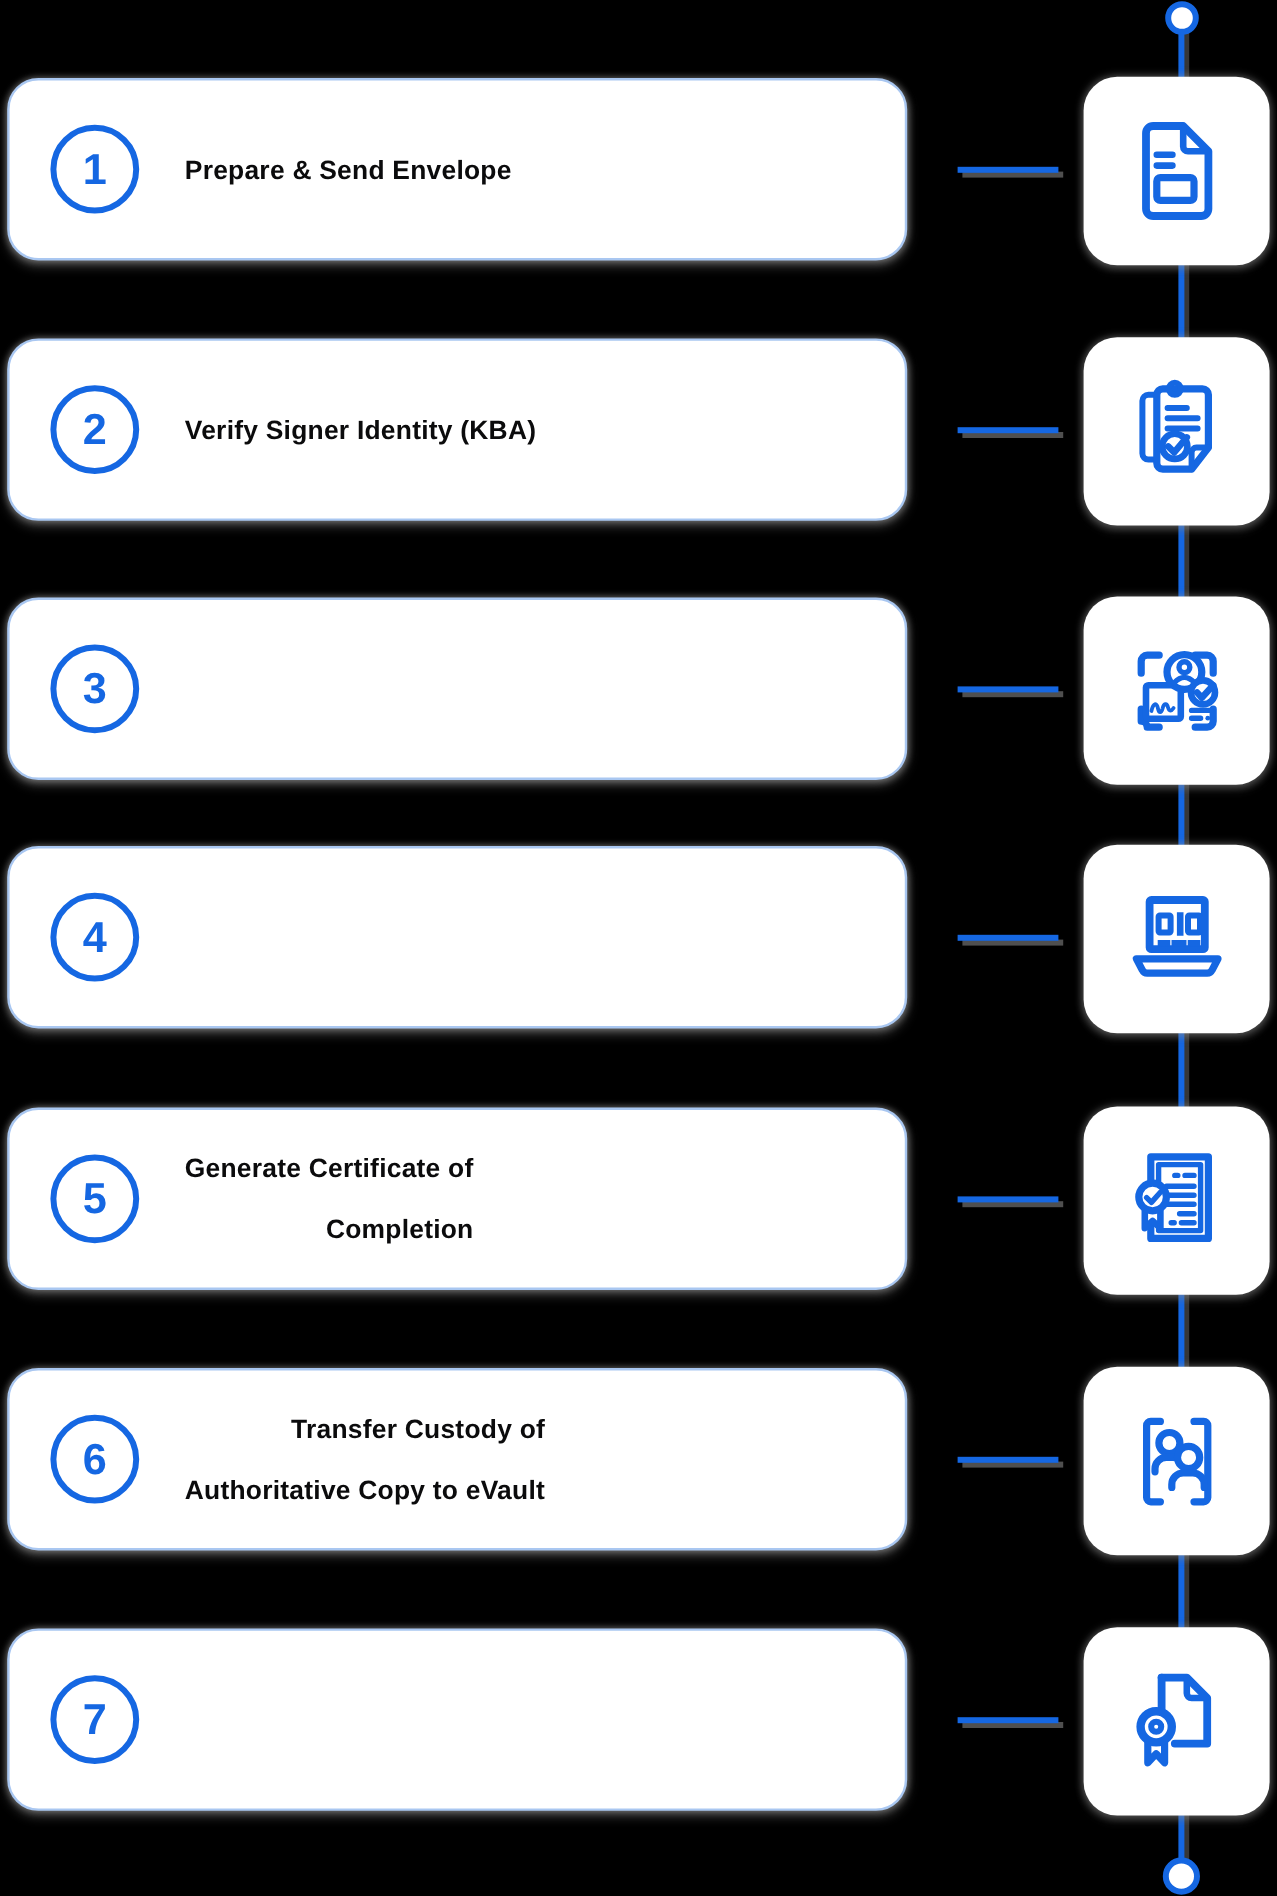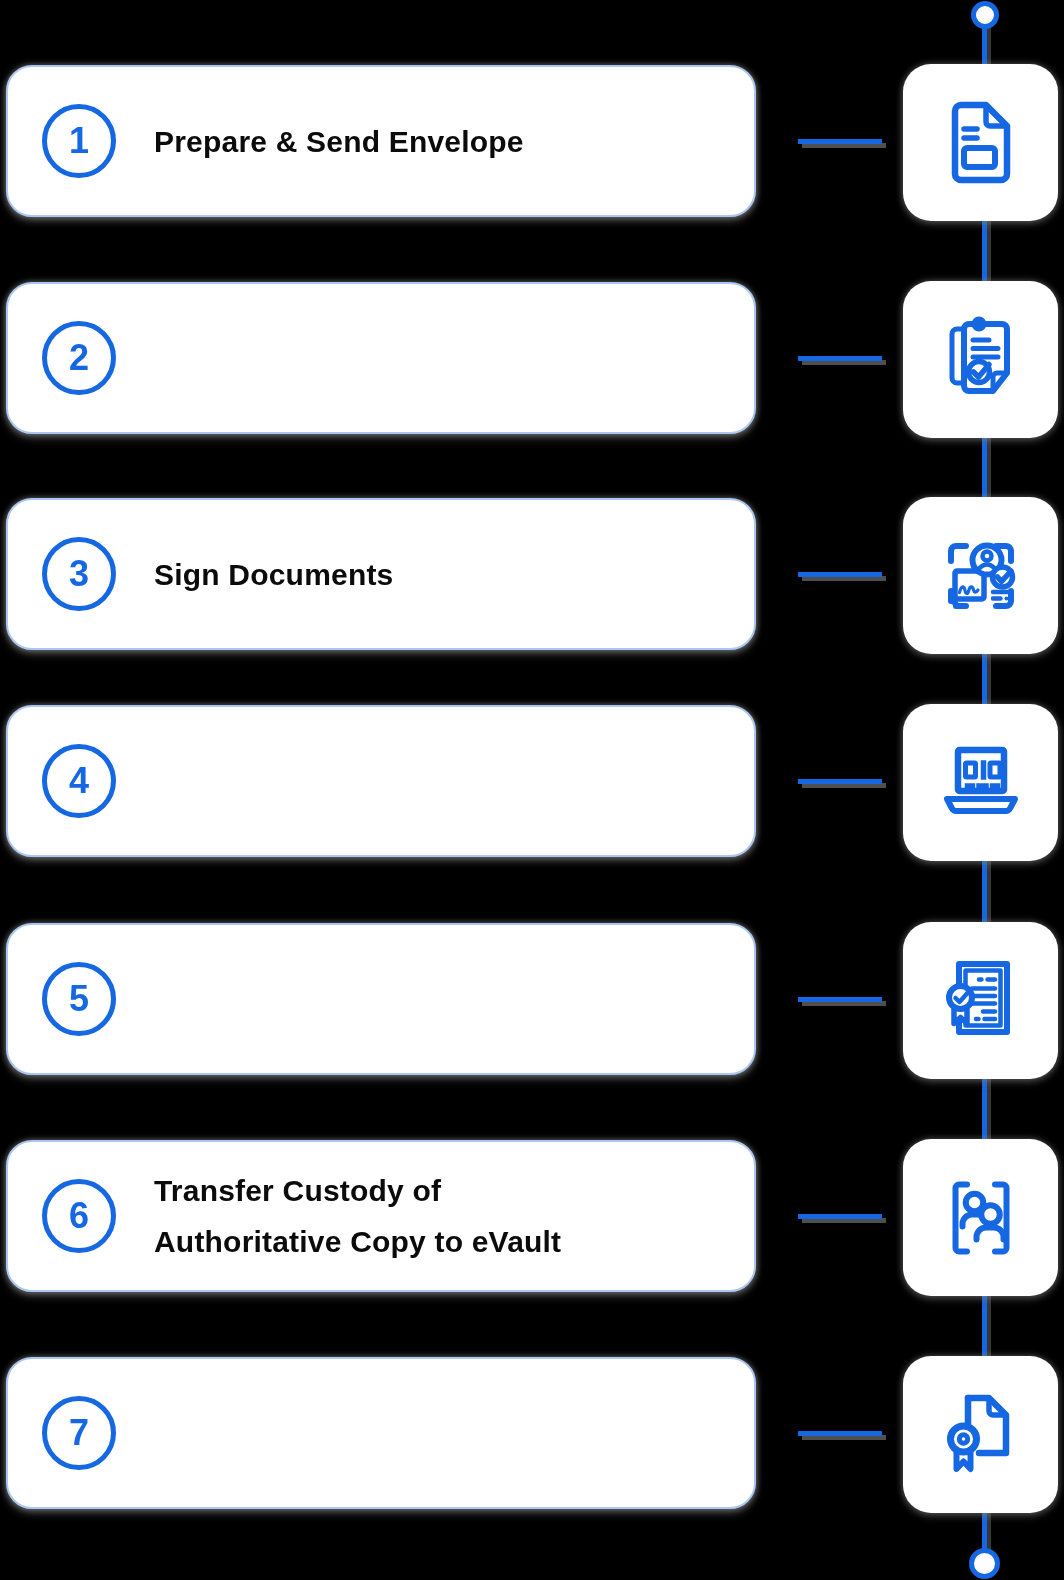--- a/index.html
+++ b/index.html
@@ -21,22 +21,22 @@
 
   
   .step-row{position:absolute;left:0;width:1064px;height:157px;z-index:1;}
   .card{position:absolute;left:6px;top:1px;width:750px;height:152px;box-sizing:border-box;
         background:#fff;border:2px solid var(--card-border);border-radius:26px;
         box-shadow:0 0 6px rgba(165,165,165,.6), 0 4px 9px rgba(130,130,130,.5);
         display:flex;align-items:center;padding-left:34px;gap:38px;}
   .num{flex:0 0 auto;width:64px;height:64px;border:5px solid var(--accent);border-radius:50%;
        color:var(--accent);font-size:36px;font-weight:bold;
        display:flex;align-items:center;justify-content:center;}
-  .title{font-size:30px;font-weight:bold;color:var(--text);line-height:51px;
-         white-space:pre-line;letter-spacing:.2px;padding-right:20px;}
+  .title{font-size:22px;font-weight:bold;color:var(--text);line-height:51px;
+         white-space:pre-line;letter-spacing:.2px;padding-right:20px;text-align:right;}
 
   .connector{position:absolute;left:798px;top:75px;width:84px;height:5px;background:var(--accent);
              box-shadow:4px 4px 0 rgba(105,105,105,.75);}
 
   .tile{position:absolute;left:903px;top:0;width:155px;height:157px;background:#fff;border-radius:28px;
         box-shadow:0 0 7px rgba(150,150,150,.5), 0 3px 8px rgba(120,120,120,.4);
         display:flex;align-items:center;justify-content:center;z-index:2;}
   .tile .icon-wrap{width:100px;height:100px;display:block;color:var(--accent);}
   .tile svg{width:100px;height:100px;display:block;}
 </style>
@@ -62,41 +62,41 @@
     <path d="M33 36 H46 M33 45 H46" stroke-width="5.5"></path>
     <rect x="33" y="55" width="31" height="19" rx="3" stroke-width="6"></rect>
   </svg>
         </span>
     </div>
   </div>
 
   <div class="step-row" style="top: 281px;">
     <div class="card">
       <div class="num">2</div>
+      <div class="title">Verify Signer Identity (KBA)</div>
     </div>
     <div class="connector"></div>
     <div class="tile">
       <span class="icon-wrap">
           <svg viewBox="0 0 100 100" fill="none" stroke="currentColor" stroke-width="6" stroke-linecap="round" stroke-linejoin="round">
     <path d="M30 73 h-4 a5 5 0 0 1 -5 -5 V24 a5 5 0 0 1 5 -5 h5" stroke-width="5"></path>
     <path d="M38 14 H71 a5 5 0 0 1 5 5 V63 L62 81 H38 a5 5 0 0 1 -5 -5 V19 a5 5 0 0 1 5 -5 Z"></path>
     <path d="M76 63 H66 a4 4 0 0 0 -4 4 V81" stroke-width="5"></path>
     <circle cx="48" cy="14" r="5" stroke-width="5"></circle>
     <path d="M42 30 H58 M42 38.5 H67 M42 47 H67" stroke-width="5"></path>
     <circle cx="48" cy="62" r="10.5" fill="#fff" stroke-width="5.5"></circle>
     <path d="M42.5 62 l5 5 L58 54.5" stroke-width="5.5"></path>
   </svg>
         </span>
     </div>
   </div>
 
   <div class="step-row" style="top: 497px;">
     <div class="card">
       <div class="num">3</div>
-      <div class="title">Sign Documents</div>
     </div>
     <div class="connector"></div>
     <div class="tile">
       <span class="icon-wrap">
           <svg viewBox="0 0 100 100" fill="none" stroke="currentColor" stroke-width="6" stroke-linecap="round" stroke-linejoin="round">
     <path d="M20 35 V25 a5 5 0 0 1 5 -5 H35 M65 20 H75 a5 5 0 0 1 5 5 V35 M20 65 V75 a5 5 0 0 1 5 5 H35 M80 65 V75 a5 5 0 0 1 -5 5 H65"></path>
     <rect x="24" y="45" width="29" height="28" rx="2" stroke-width="5.5"></rect>
     <path d="M28.5 66.5 c1.5 -6.5 4.5 -7.5 5.5 -2 c0.8 4 2.8 4 3.8 0 c1 -4.5 3.6 -5 4.6 -0.8 c0.8 3.2 2.7 3.2 4.6 0.3" stroke-width="3.2"></path>
     <circle cx="56" cy="34" r="14.5" fill="#fff"></circle>
     <circle cx="56" cy="30" r="4.5" stroke-width="4.5"></circle>
@@ -125,20 +125,22 @@
     <rect x="59" y="30" width="10" height="14" rx="1" stroke-width="5"></rect>
     <path d="M36.5 53 h5 M48 53 h7 M61.5 53 h5" stroke-width="5.5"></path>
   </svg>
         </span>
     </div>
   </div>
 
   <div class="step-row" style="top: 922px;">
     <div class="card">
       <div class="num">5</div>
+      <div class="title">Generate Certificate of
+Completion</div>
     </div>
     <div class="connector"></div>
     <div class="tile">
       <span class="icon-wrap">
           <svg viewBox="0 0 100 100" fill="none" stroke="currentColor" stroke-width="6" stroke-linecap="round" stroke-linejoin="round">
     <rect x="28" y="13" width="48" height="68"></rect>
     <rect x="34.5" y="19.5" width="35" height="55" stroke-width="4.5"></rect>
     <path d="M48 28.5 h2.5 M56.5 28.5 H64 M41 37.5 H64 M41 45 H64 M41 52.5 H64 M52 60.5 H64 M45 68 h2.5 M53.5 68 H64" stroke-width="4.5"></path>
     <path d="M23 55 V72.5 L29.5 66.5 L36 72.5 V55" fill="#fff" stroke-width="5.5"></path>
     <circle cx="29.5" cy="46.5" r="11.5" fill="#fff"></circle>

